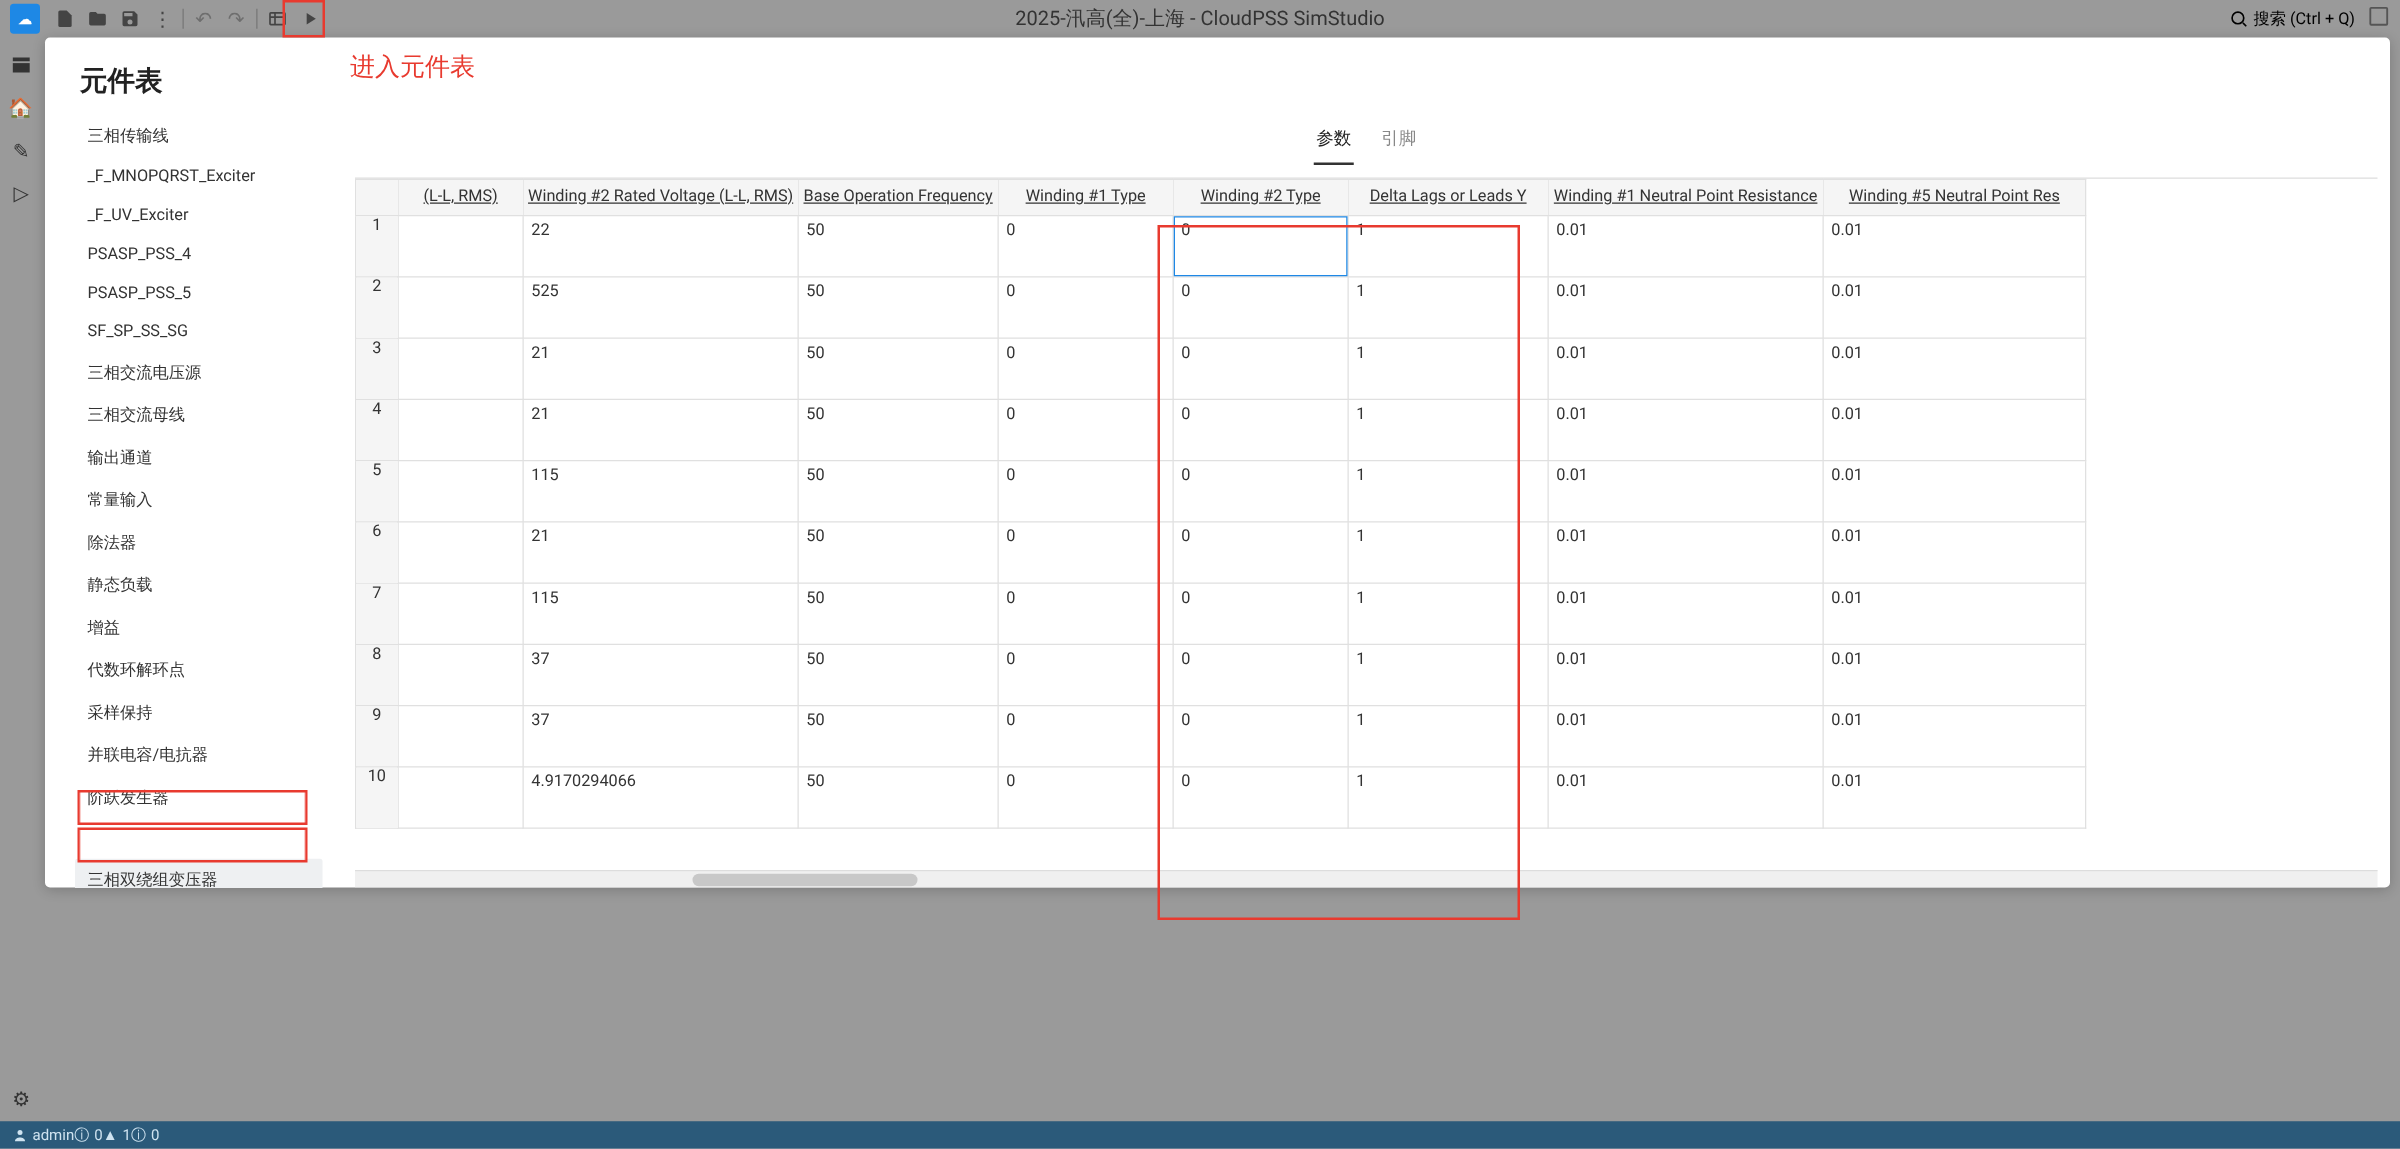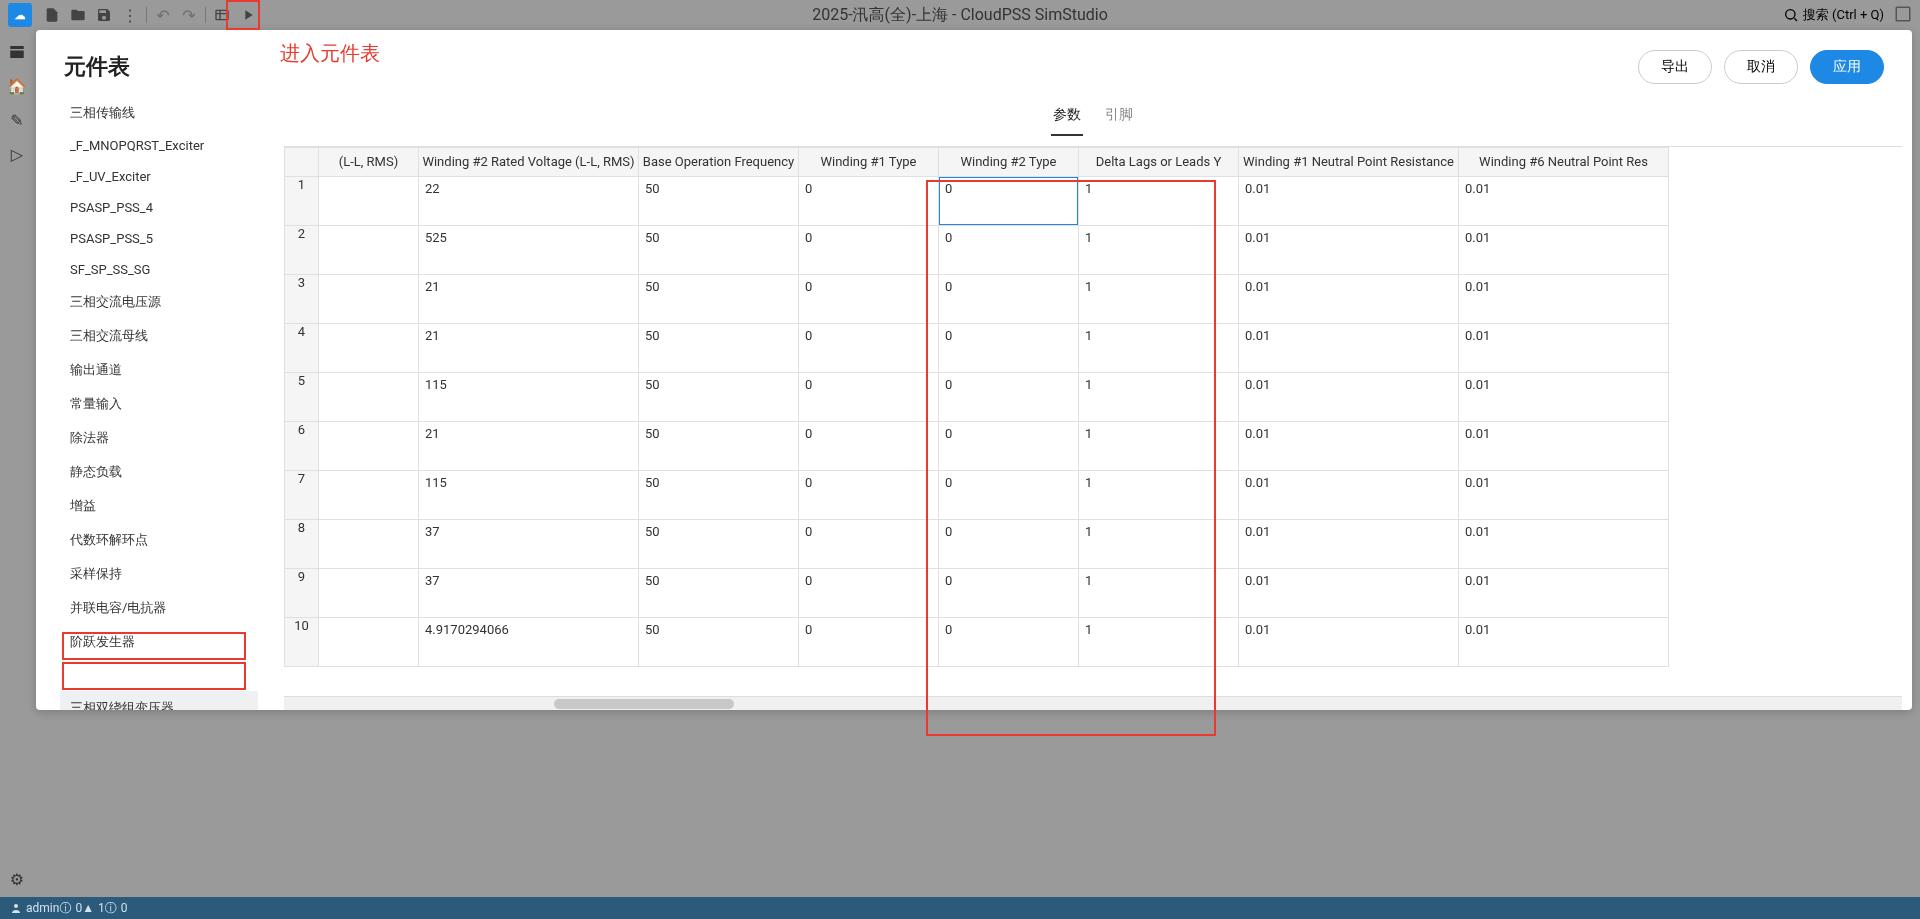--- a/index.html
+++ b/index.html
@@ -43,21 +43,21 @@
 
 .right-panel { flex:1; display:flex; flex-direction:column; overflow:hidden; padding-left:18px; padding-right:10px;}
 .tabs { display:flex; gap:20px; padding:4px 10px 0 10px; border-bottom:0;justify-content:center;}
 .tab { font-size:14px; color:#888; padding:6px 2px 10px 2px; cursor:pointer; border-bottom:2px solid transparent;}
 .tab.active { color:#222; border-bottom:2px solid #333;}
 .grid-wrap { flex:1; overflow:auto; margin-top:10px; position:relative; border-top:1px solid #ddd;}
 
 
 table.sheet { border-collapse:collapse; table-layout:fixed; font-size:13px; color:#333;}
 table.sheet th, table.sheet td { border:1px solid #e0e0e0; padding:0; background:#fff; vertical-align:top;}
-table.sheet th { background:#f5f5f5; font-weight:normal; text-align:center; height:28px; line-height:28px; position:sticky; top:0; z-index:2;}
+table.sheet th { background:#f5f5f5; font-weight:normal; text-align:center; height:28px; line-height:28px; position:sticky; top:0; z-index:2;text-decoration:underline;}
 table.sheet .rownum { background:#f5f5f5; text-align:center; width:34px; position:sticky; left:0; z-index:1;}
 table.sheet td .cell { padding:4px 6px; min-height:48px;}
 th.col-w2type { background:#e8e8e8;}
 td.selected .cell { outline:1px solid #1e88e5; outline-offset:-1px; background:#fff;}
 .hscroll-fake { height:14px; background:#f0f0f0; border-top:1px solid #ddd; display:flex;}
 .hscroll-thumb { width:180px; height:10px; margin:2px 0 0 270px; background:#c8c8c8; border-radius:5px;}
 
 
 .statusbar { position:absolute; left:0; right:0; bottom:0; height:22px; background:#2b5a7a; color:#cfe3f0; display:flex; align-items:center; padding:0 10px; font-size:12px; }
 .sb-item { display:flex; align-items:center; gap:4px;}
@@ -129,25 +129,20 @@
   <div class="rail-item">▷</div>
   <div class="rail-item rail-settings">⚙</div>
 </div>
 
 <div class="annot-box" style="left:226px; top:0px; width:34px; height:30px;"></div>
 <div class="annot-text" style="left:280px; top:40px;">进入元件表</div>
 
 <div class="modal">
   <div class="modal-header">
     <div class="modal-title">元件表</div>
-    <div class="modal-actions">
-      <button class="btn">导出</button>
-      <button class="btn">取消</button>
-      <button class="btn btn-primary">应用</button>
-    </div>
   </div>
   <div class="modal-body">
     <div class="sidebar" id="sidebar">
         <div class="sidebar-item">三相传输线</div>
         <div class="sidebar-item">_F_MNOPQRST_Exciter</div>
         <div class="sidebar-item">_F_UV_Exciter</div>
         <div class="sidebar-item">PSASP_PSS_4</div>
         <div class="sidebar-item">PSASP_PSS_5</div>
         <div class="sidebar-item">SF_SP_SS_SG</div>
         <div class="sidebar-item">三相交流电压源</div>
@@ -174,21 +169,21 @@
             <thead>
               <tr>
                 <th class="rownum"></th>
                 <th style="width: 100px;">(L-L, RMS)</th>
                 <th style="width: 220px;">Winding #2 Rated Voltage (L-L, RMS)</th>
                 <th style="width: 160px;">Base Operation Frequency</th>
                 <th style="width: 140px;">Winding #1 Type</th>
                 <th class="col-w2type" style="width: 140px;">Winding #2 Type</th>
                 <th style="width: 160px;">Delta Lags or Leads Y</th>
                 <th style="width: 220px;">Winding #1 Neutral Point Resistance</th>
-                <th style="width: 210px;">Winding #6 Neutral Point Res</th>
+                <th style="width: 210px;">Winding #5 Neutral Point Res</th>
               </tr>
             </thead>
             <tbody>
               <tr>
                 <td class="rownum">1</td>
                 <td>
                   <div class="cell"></div>
                 </td>
                 <td>
                   <div class="cell">22</div>

